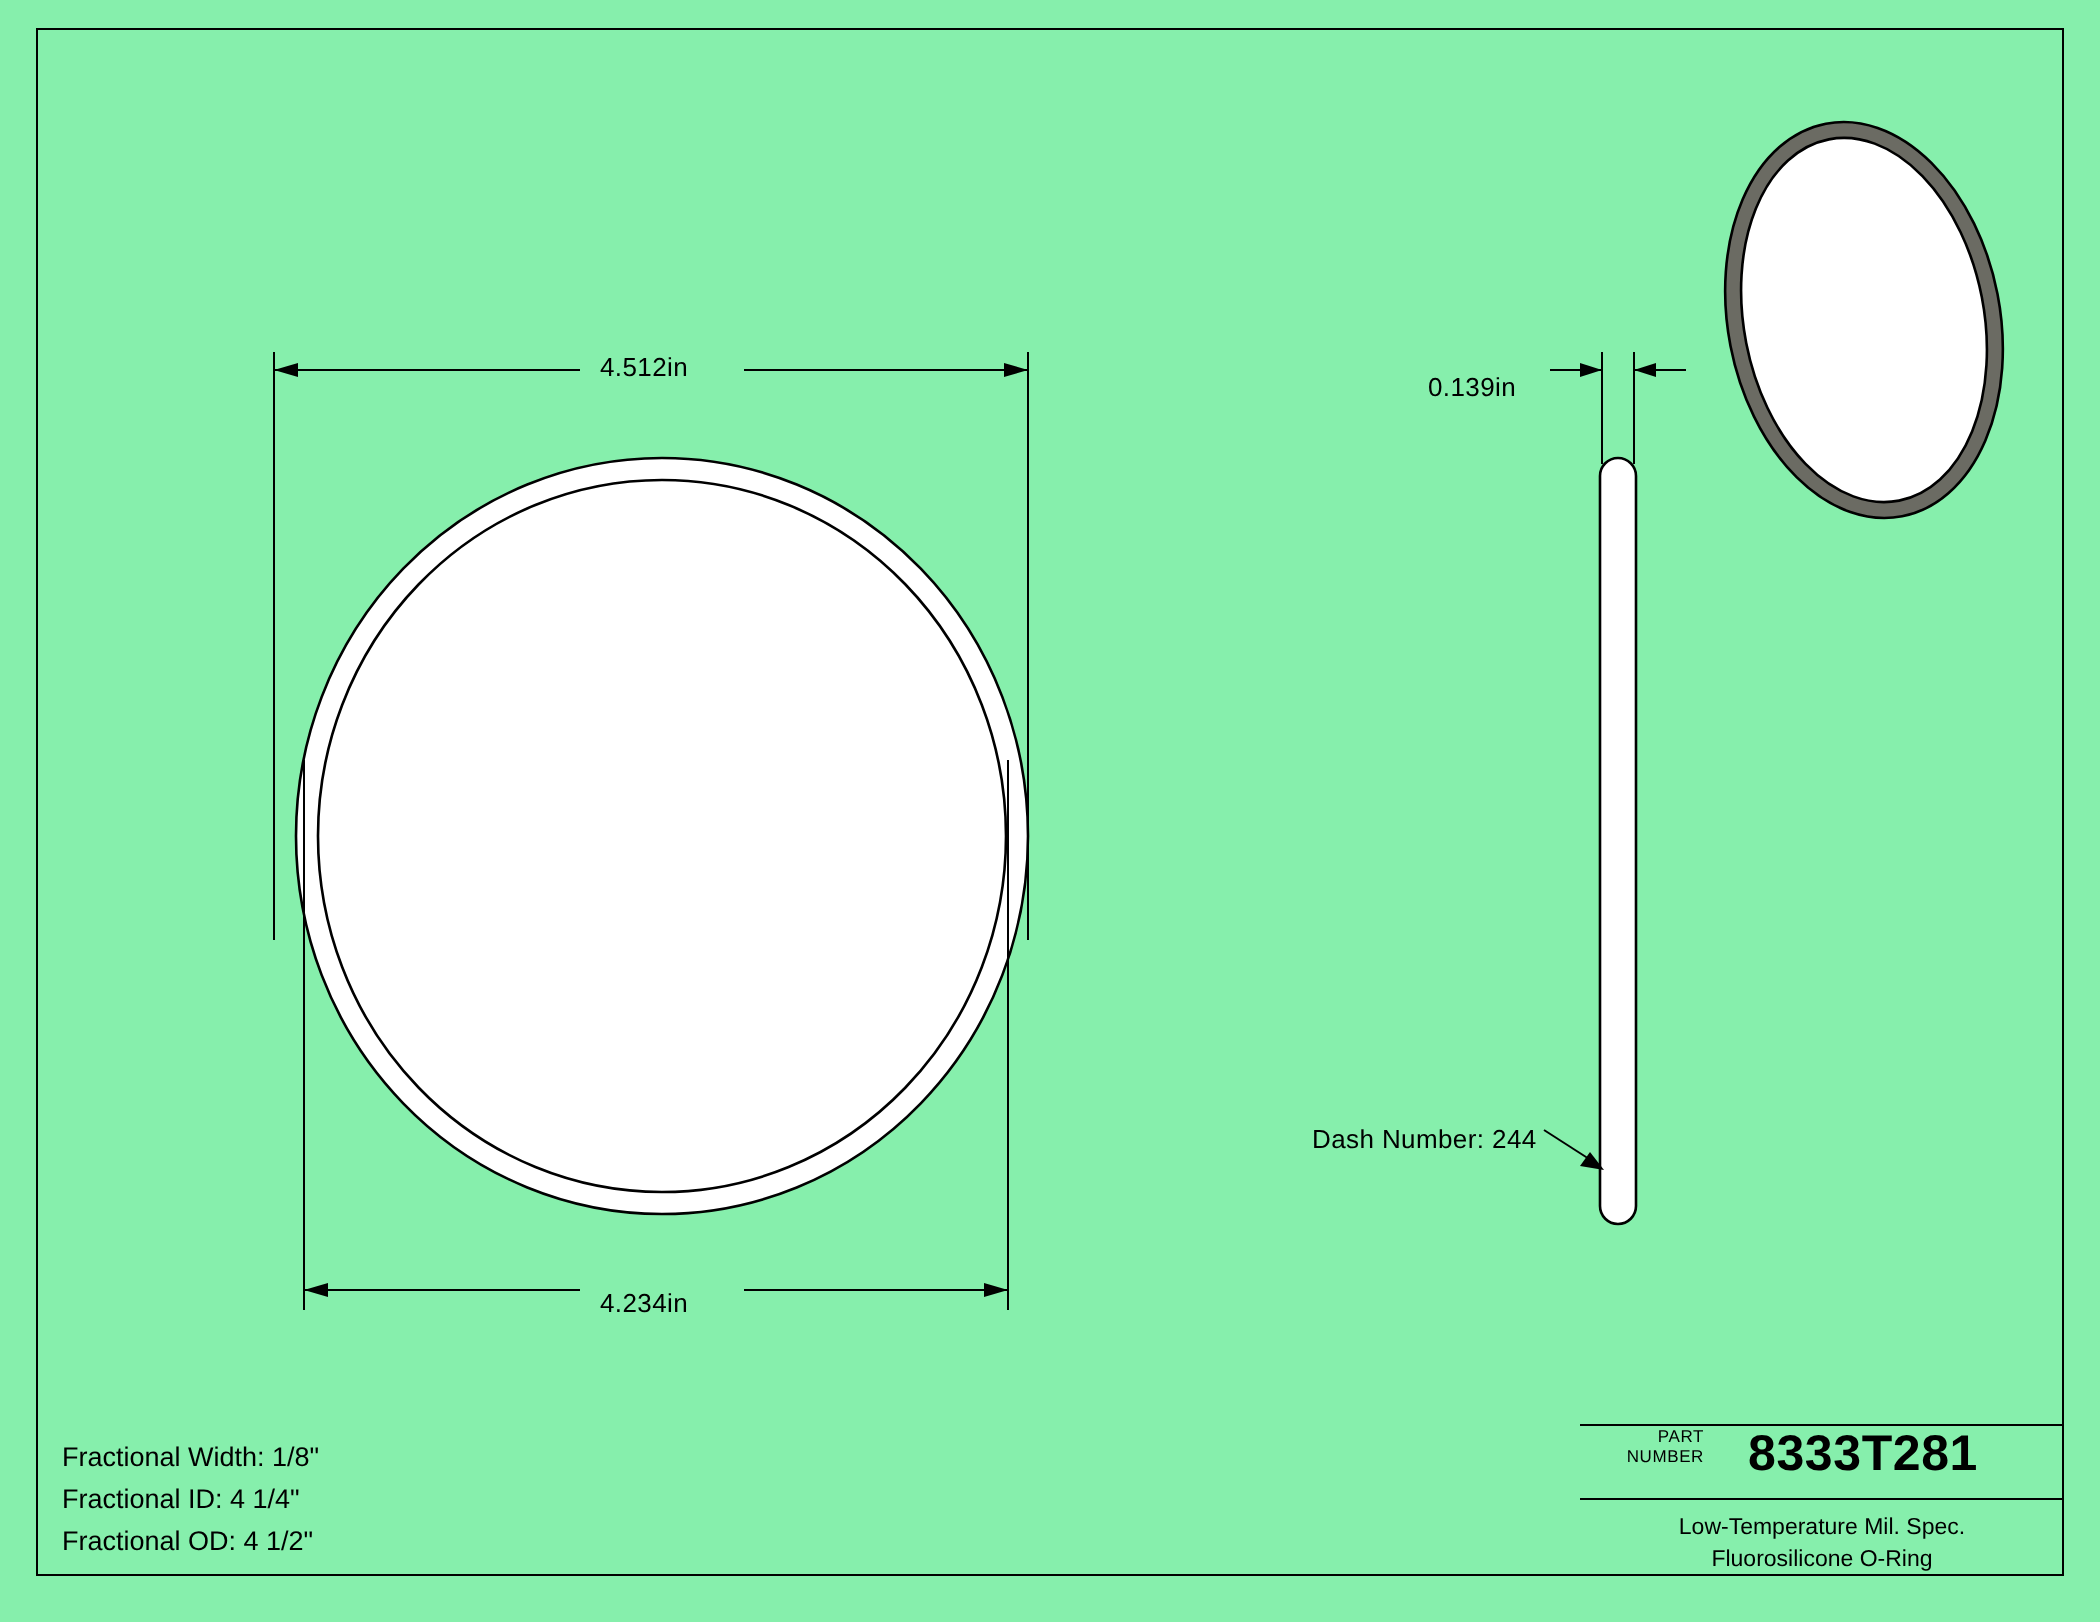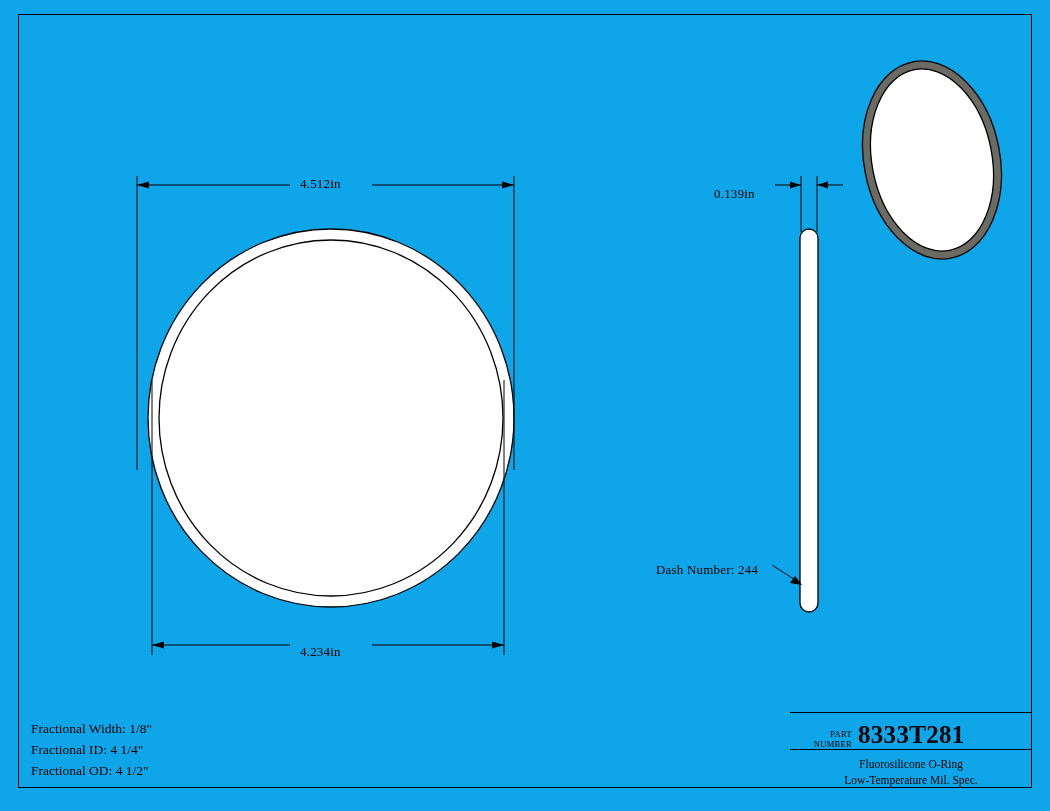--- a/index.html
+++ b/index.html
@@ -11,22 +11,21 @@
     width: 1050px;
     height: 811px;
     font-family: "Liberation Sans", sans-serif;
     color: #000000;
     overflow: hidden;
   }
   #sheet {
     position: relative;
     width: 1050px;
     height: 811px;
-    background: #0ea5e9;
-    font-family: Liberation Serif, serif;
+    background: #86efac;
   }
   .border-frame {
     position: absolute;
     left: 18px;
     top: 14px;
     width: 1014px;
     height: 774px;
     border: 1px solid #000000;
     box-sizing: border-box;
   }
@@ -62,22 +61,23 @@
     top: 712px;
     width: 242px;
     height: 76px;
     border-top: 1px solid #000000;
     box-sizing: border-box;
   }
   .tb-row1 {
     position: relative;
     height: 36px;
     display: flex;
-    align-items: flex-end;
+    align-items: flex-start;
     border-bottom: 1px solid #000000;
+    gap: 16px;
   }
   .tb-label {
     font-size: 8.5px;
     line-height: 10px;
     text-align: right;
     width: 62px;
     padding-right: 6px;
     color: #000000;
     letter-spacing: 0.3px;
   }
@@ -172,18 +172,18 @@
 
   <div class="title-block">
     <div class="tb-row1">
       <div class="tb-label">
         <span>PART</span><br>
         <span>NUMBER</span>
       </div>
       <div class="tb-partnumber">8333T281</div>
     </div>
     <div class="tb-desc">
+      <div>Low-Temperature Mil. Spec.</div>
       <div>Fluorosilicone O-Ring</div>
-      <div>Low-Temperature Mil. Spec.</div>
     </div>
   </div>
 
 </div>
 
 </body></html>

